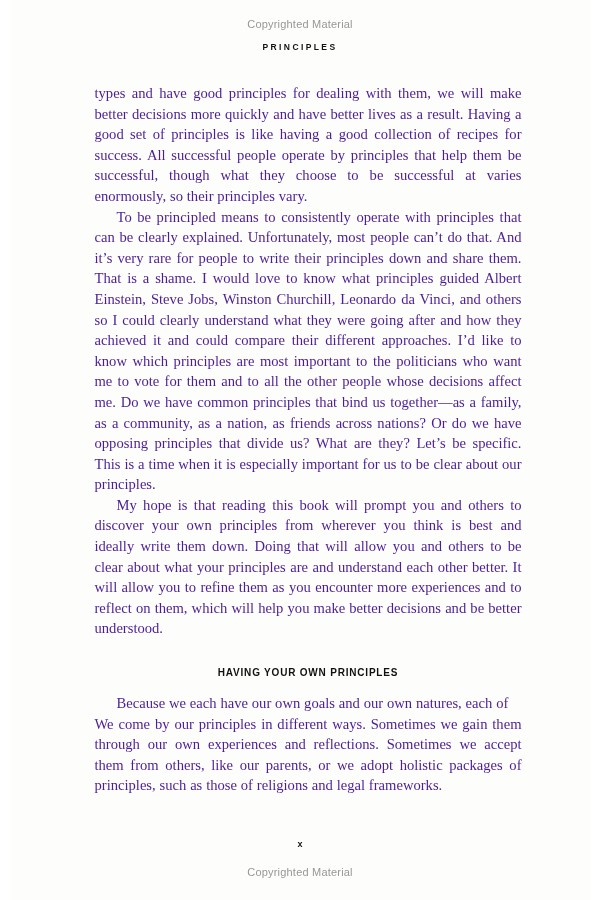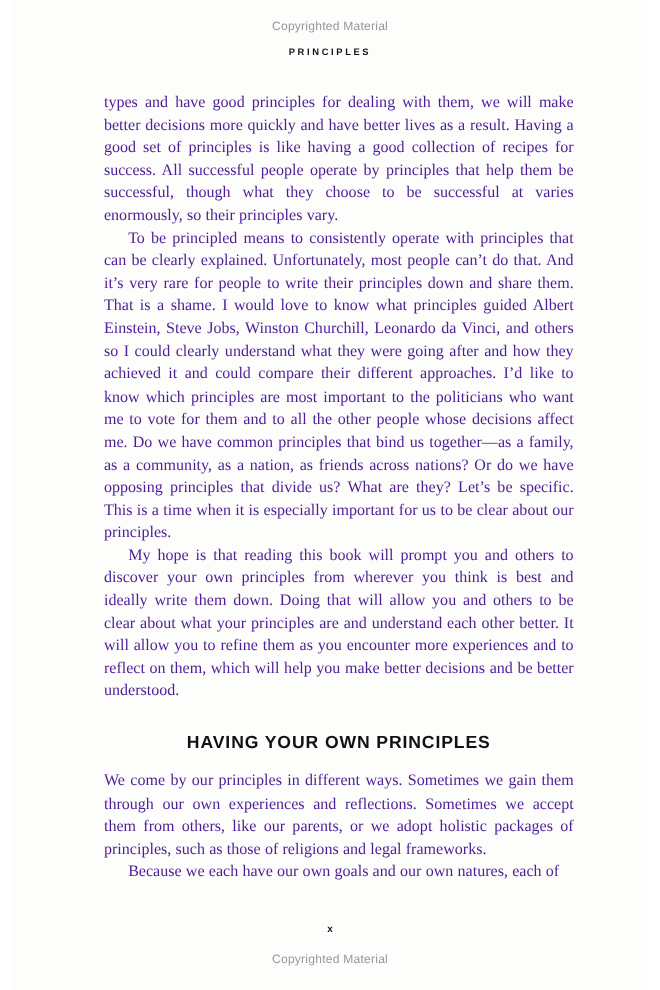--- a/index.html
+++ b/index.html
@@ -49,21 +49,21 @@
     color: #4c1d95;
     word-spacing: 0.2px;
   }
   p.body.indent { text-indent: 22px; }
   .section-heading {
     margin-top: 28px;
     margin-bottom: 15px;
     text-align: center;
     font-family: "Liberation Sans", sans-serif;
     font-weight: bold;
-    font-size: 16px;
+    font-size: 10px;
     letter-spacing: 0.8px;
     color: #111111;
   }
   .page-number {
     position: absolute;
     top: 839px;
     left: 0; right: 0;
     text-align: center;
     font-family: "Liberation Sans", sans-serif;
     font-weight: bold;
@@ -80,21 +80,21 @@
 
   <div class="running-header">PRINCIPLES</div>
 
   <div class="text-block">
     <p class="body">types and have good principles for dealing with them, we will make better decisions more quickly and have better lives as a result. Having a good set of principles is like having a good collection of recipes for success. All successful people operate by principles that help them be successful, though what they choose to be successful at varies enormously, so their principles vary.</p>
     <p class="body indent">To be principled means to consistently operate with principles that can be clearly explained. Unfortunately, most people can’t do that. And it’s very rare for people to write their principles down and share them. That is a shame. I would love to know what principles guided Albert Einstein, Steve Jobs, Winston Churchill, Leonardo da Vinci, and others so I could clearly understand what they were going after and how they achieved it and could compare their different approaches. I’d like to know which principles are most important to the politicians who want me to vote for them and to all the other people whose decisions affect me. Do we have common principles that bind us together—as a family, as a community, as a nation, as friends across nations? Or do we have opposing principles that divide us? What are they? Let’s be specific. This is a time when it is especially important for us to be clear about our principles.</p>
     <p class="body indent">My hope is that reading this book will prompt you and others to discover your own principles from wherever you think is best and ideally write them down. Doing that will allow you and others to be clear about what your principles are and understand each other better. It will allow you to refine them as you encounter more experiences and to reflect on them, which will help you make better decisions and be better understood.</p>
 
     <h2 class="section-heading">HAVING YOUR OWN PRINCIPLES</h2>
 
+    <p class="body indent">Because we each have our own goals and our own natures, each of</p>
     <p class="body">We come by our principles in different ways. Sometimes we gain them through our own experiences and reflections. Sometimes we accept them from others, like our parents, or we adopt holistic packages of principles, such as those of religions and legal frameworks.</p>
-    <p class="body indent">Because we each have our own goals and our own natures, each of</p>
   </div>
 
   <div class="page-number">x</div>
 
   <div class="copyright bottom">Copyrighted Material</div>
 
 </div>
 
 </body></html>

